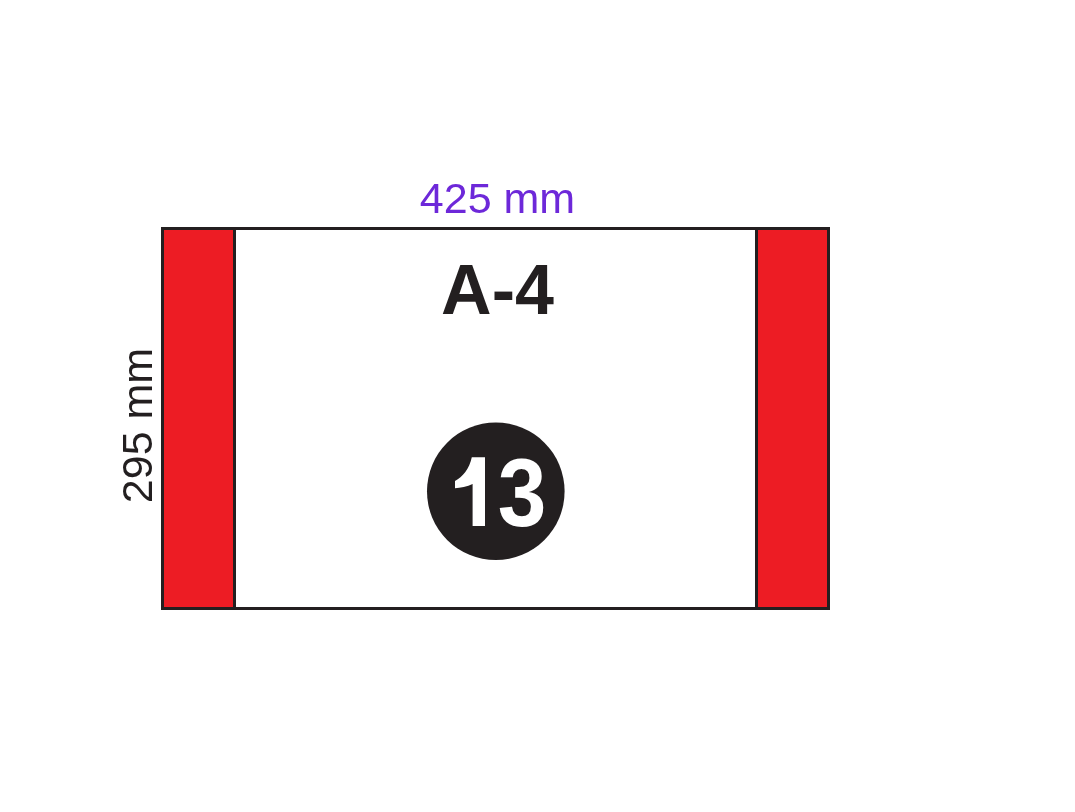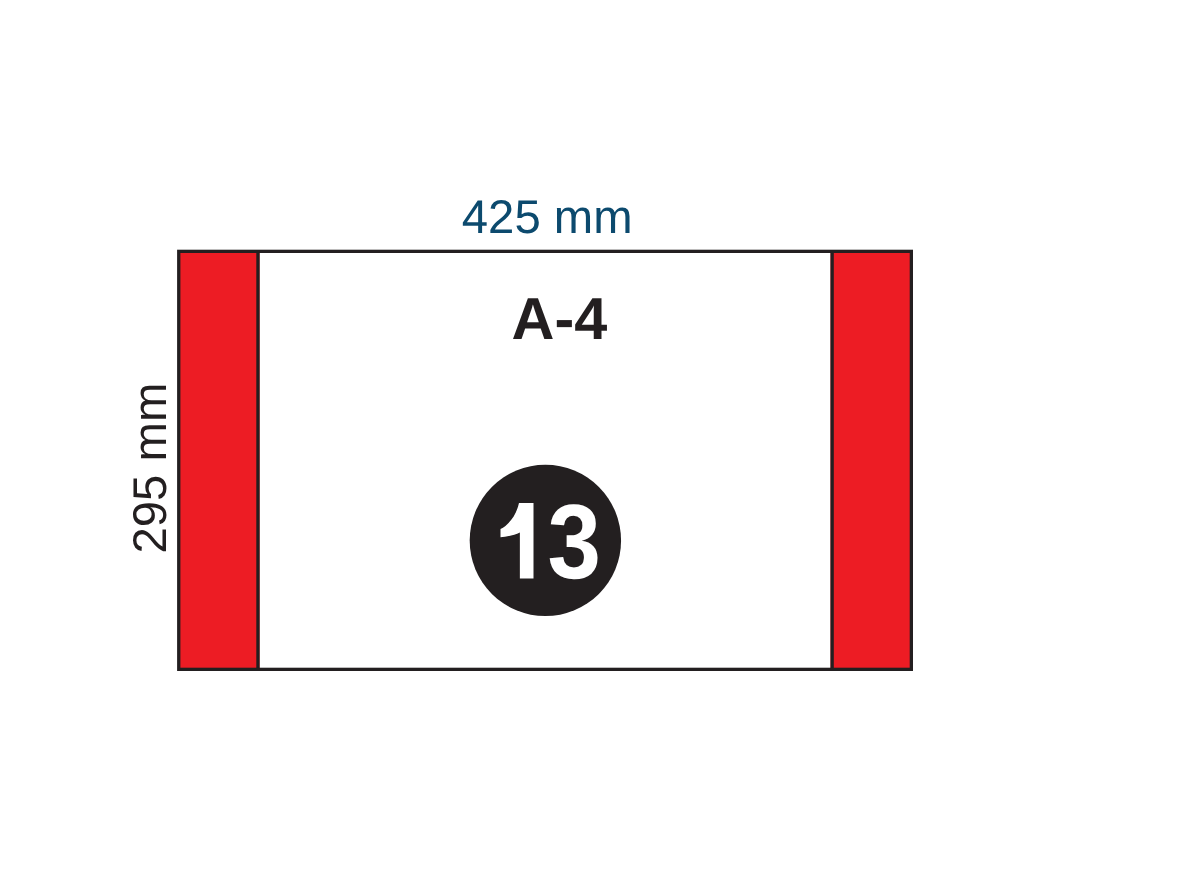--- a/index.html
+++ b/index.html
@@ -3,31 +3,31 @@
 <meta charset="utf-8">
 <style>
   html,body{margin:0;padding:0;}
   body{width:1075px;height:812px;background:#ffffff;position:relative;
        font-family:"Liberation Sans",sans-serif;overflow:hidden;}
   .abs{position:absolute;}
 </style>
 </head>
 <body>
 
-  <div class="abs" style="left:0;top:177px;width:995px;text-align:center;font-size:43px;color:#0c4a6e;line-height:43px;">425 mm</div>
+  <div class="abs" style="left:0;top:177px;width:995px;text-align:center;font-size:43px;color:#6d28d9;line-height:43px;">425 mm</div>
 
   <div class="abs" style="left:57px;top:404px;width:160px;height:43px;text-align:center;white-space:nowrap;font-size:43px;color:#231f20;line-height:43px;transform:rotate(-90deg);transform-origin:center;">295 mm</div>
 
   <div class="abs" style="left:163px;top:229px;width:69.5px;height:379px;background:#ed1c24;border-right:3.5px solid #231f20;"></div>
 
   <div class="abs" style="left:755px;top:229px;width:73px;height:379px;background:#ed1c24;border-left:3.5px solid #231f20;box-sizing:border-box;"></div>
 
   <div class="abs" style="left:161px;top:227px;width:669px;height:383px;border:3.5px solid #231f20;box-sizing:border-box;"></div>
 
-  <div class="abs" style="left:0;top:263px;width:995px;text-align:center;font-size:54px;font-weight:bold;color:#231f20;line-height:54px;padding-left:11px;">A-4</div>
+  <div class="abs" style="left:0;top:263px;width:995px;text-align:center;font-size:70px;font-weight:bold;color:#231f20;line-height:54px;">A-4</div>
 
   <svg class="abs" style="left:418px;top:413px;" width="160" height="160" viewBox="418 413 160 160">
 
     <circle cx="495.8" cy="491.3" r="68.8" fill="#231f20"></circle>
 
     <path fill="#ffffff" d="M485,457.2 L485,526 L472.6,526 L472.6,484
       C467.5,486.5 460,488 455,488.3 L455,480.9
       C462.5,477.3 469.5,468.3 471.8,457.2 Z"></path>
 
     <text x="0" y="0" transform="translate(522,525.5) scale(0.91,1)" text-anchor="middle" font-family="Liberation Sans, sans-serif" font-weight="bold" font-size="96" fill="#ffffff">3</text>

